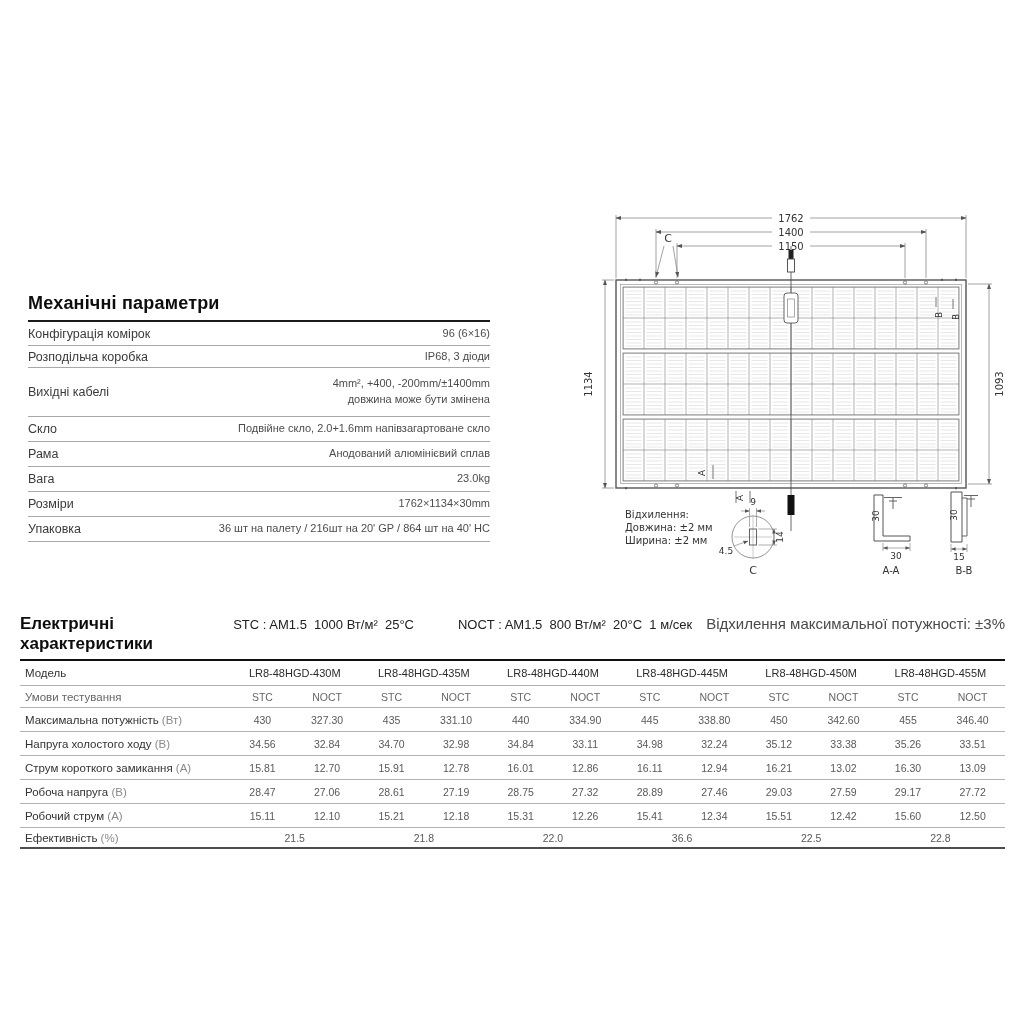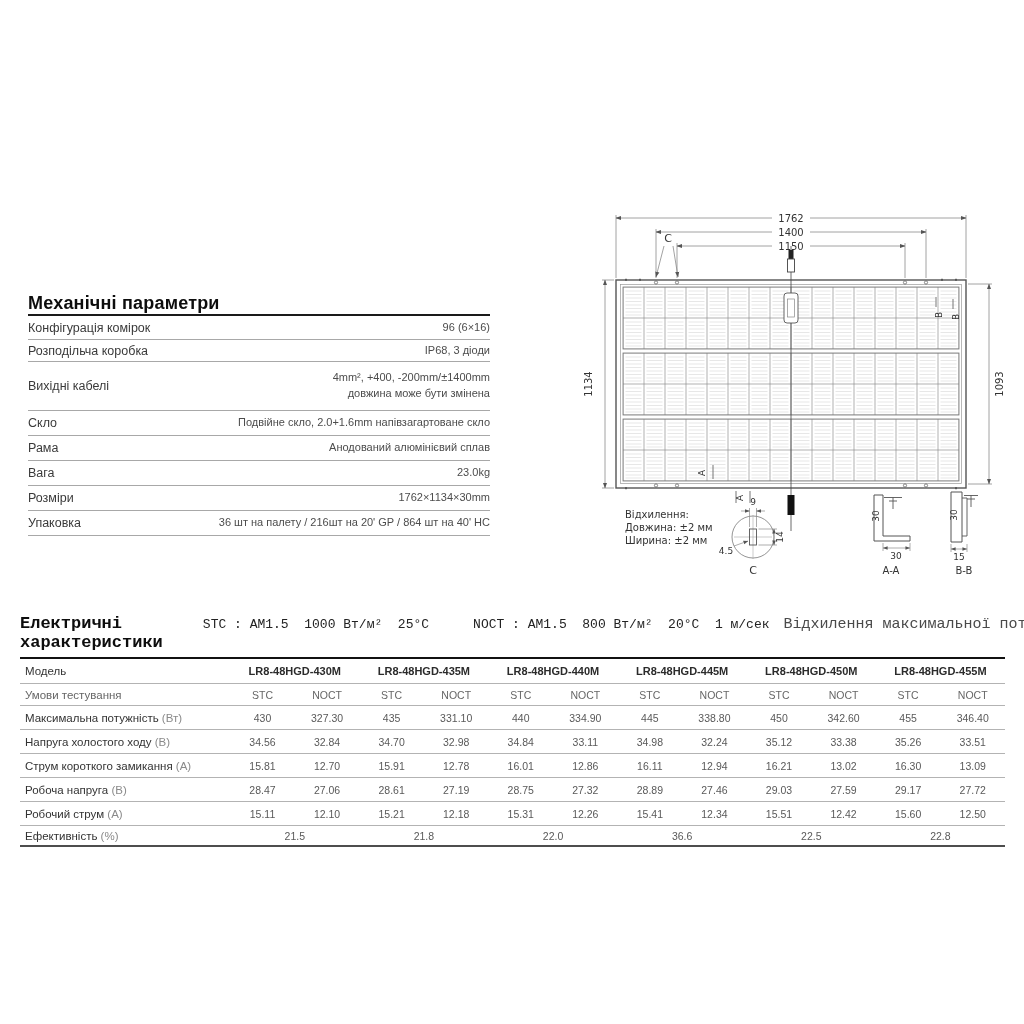--- a/index.html
+++ b/index.html
@@ -3,45 +3,45 @@
 <meta charset="utf-8">
 <style>
   html,body{margin:0;padding:0;background:#fff;}
   body{width:1024px;height:1024px;position:relative;overflow:hidden;
        font-family:"Liberation Sans","DejaVu Sans",sans-serif;color:#333;}
   .abs{position:absolute;}
 
   
   .mech{left:28px;top:293px;width:462px;}
   .mech h2{margin:0;font-size:18px;font-weight:bold;color:#0d0d0d;
-           border-bottom:2px solid #1a1a1a;letter-spacing:.2px;}
+           padding-bottom:6px;border-bottom:2px solid #1a1a1a;letter-spacing:.2px;}
   .mrow{position:relative;display:flex;align-items:center;border-bottom:1px solid #a8a8a8;}
   .mrow.h23{height:23px}.mrow.h21{height:21px}.mrow.h48{height:48px}.mrow.h24{height:24px}
   .mlabel{position:absolute;left:0;font-size:12.5px;color:#3a3a3a;}
   .mvalue{width:100%;box-sizing:border-box;padding-left:34px;text-align:right;
           font-size:11px;color:#4c4c4c;line-height:1.45;}
 
   
   .elec{left:20px;top:592px;width:985px;}
-  .etitle{display:flex;align-items:baseline;border-bottom:2px solid #111;padding-bottom:5px;font-family:Liberation Mono, monospace;}
+  .etitle{display:flex;align-items:baseline;border-bottom:2px solid #111;padding-bottom:5px;}
   .etitle h2{margin:0;font-size:17px;font-weight:bold;color:#0d0d0d;}
   .note{white-space:pre;font-size:13px;color:#222;}
   .note.stc{margin-left:40px;margin-top:25px;}
   .note.noct{margin-left:44px;text-align:right;}
   .tol{white-space:pre;font-size:15px;color:#4a4a4a;margin-left:14px;}
 
   table.etable{width:985px;border-collapse:collapse;table-layout:fixed;}
   .etable col.c-lbl{width:210px;}
   .etable col.c-v{width:64.5px;}
   .etable td{border-bottom:1px solid #b3b3b3;height:23px;padding:0;
              font-size:10.5px;color:#595959;text-align:center;vertical-align:middle;}
   .etable td.lbl{text-align:left;padding-left:5px;font-size:11.5px;color:#333;}
   .etable td.lbl .unit{color:#8a8a8a;}
   .etable tr.r-model td{height:24px;}
-  .etable td.model{font-weight:bold;font-size:11px;color:#2b2b2b;}
+  .etable td.model{font-weight:normal;font-size:11px;color:#2b2b2b;}
   .etable tr.r-cond td{height:21px;color:#666;}
   .etable tr.r-data td{height:23px;}
   .etable tr.r-eff td{height:19px;border-bottom:2px solid #4d4d4d;}
 
   
   .drawing{left:578px;top:193px;}
   svg text{font-family:"DejaVu Sans","Liberation Sans",sans-serif;fill:#333;}
 </style>
 </head>
 <body>

